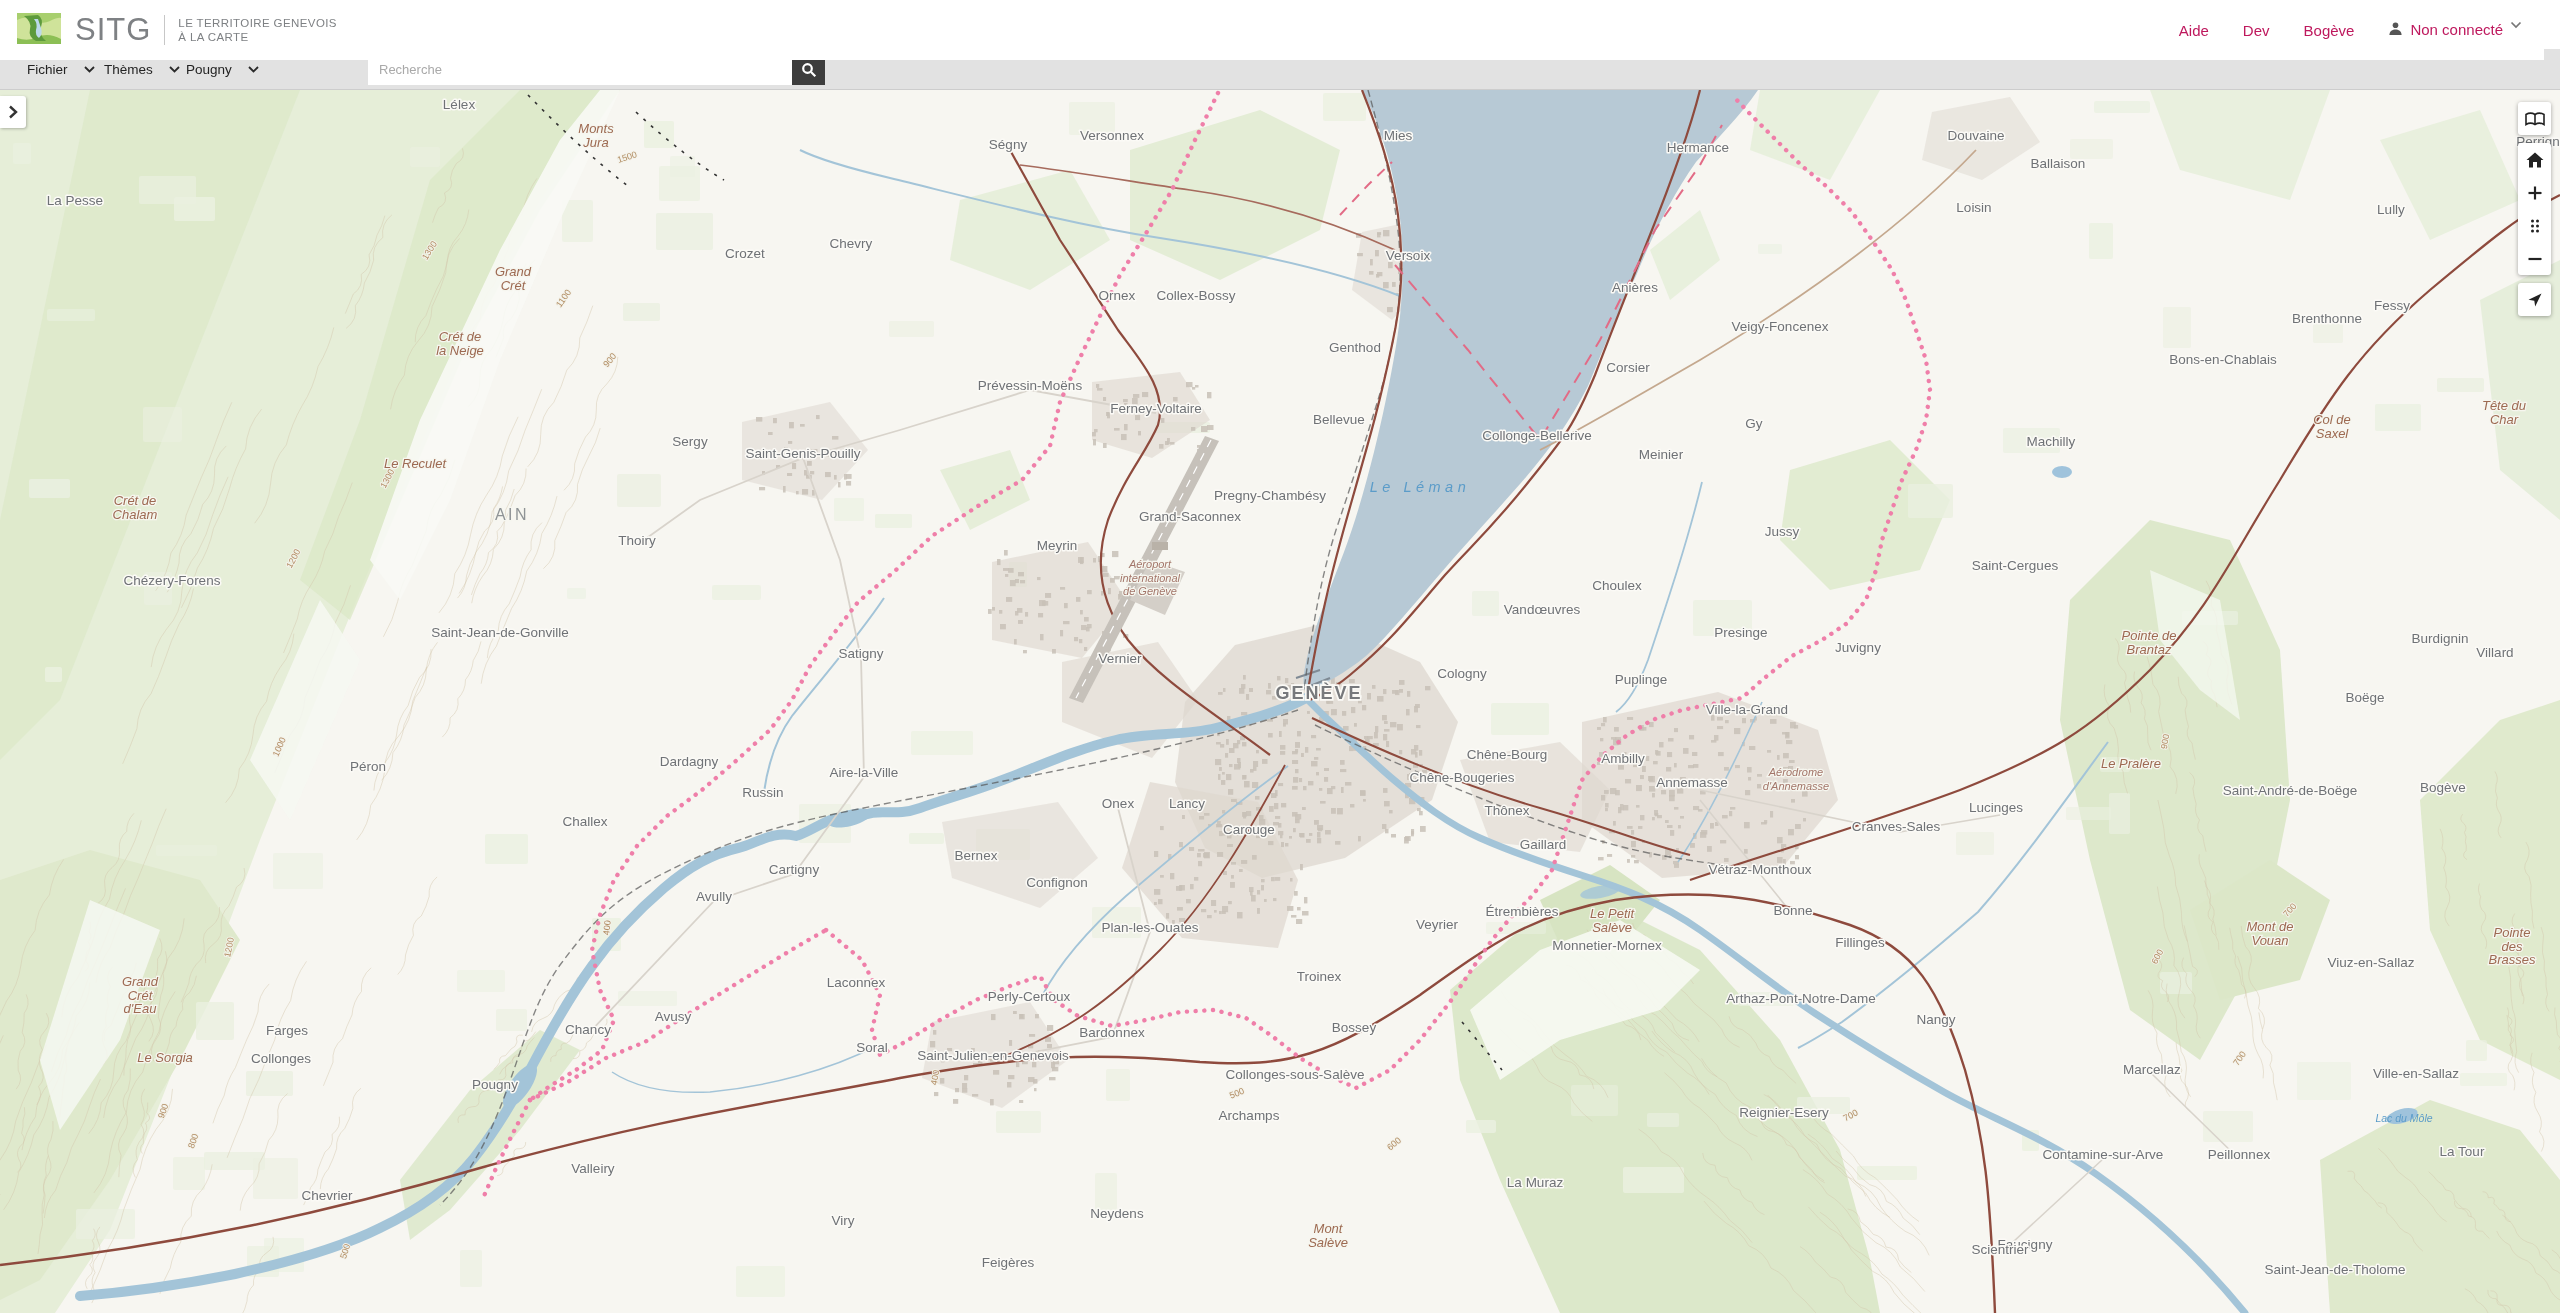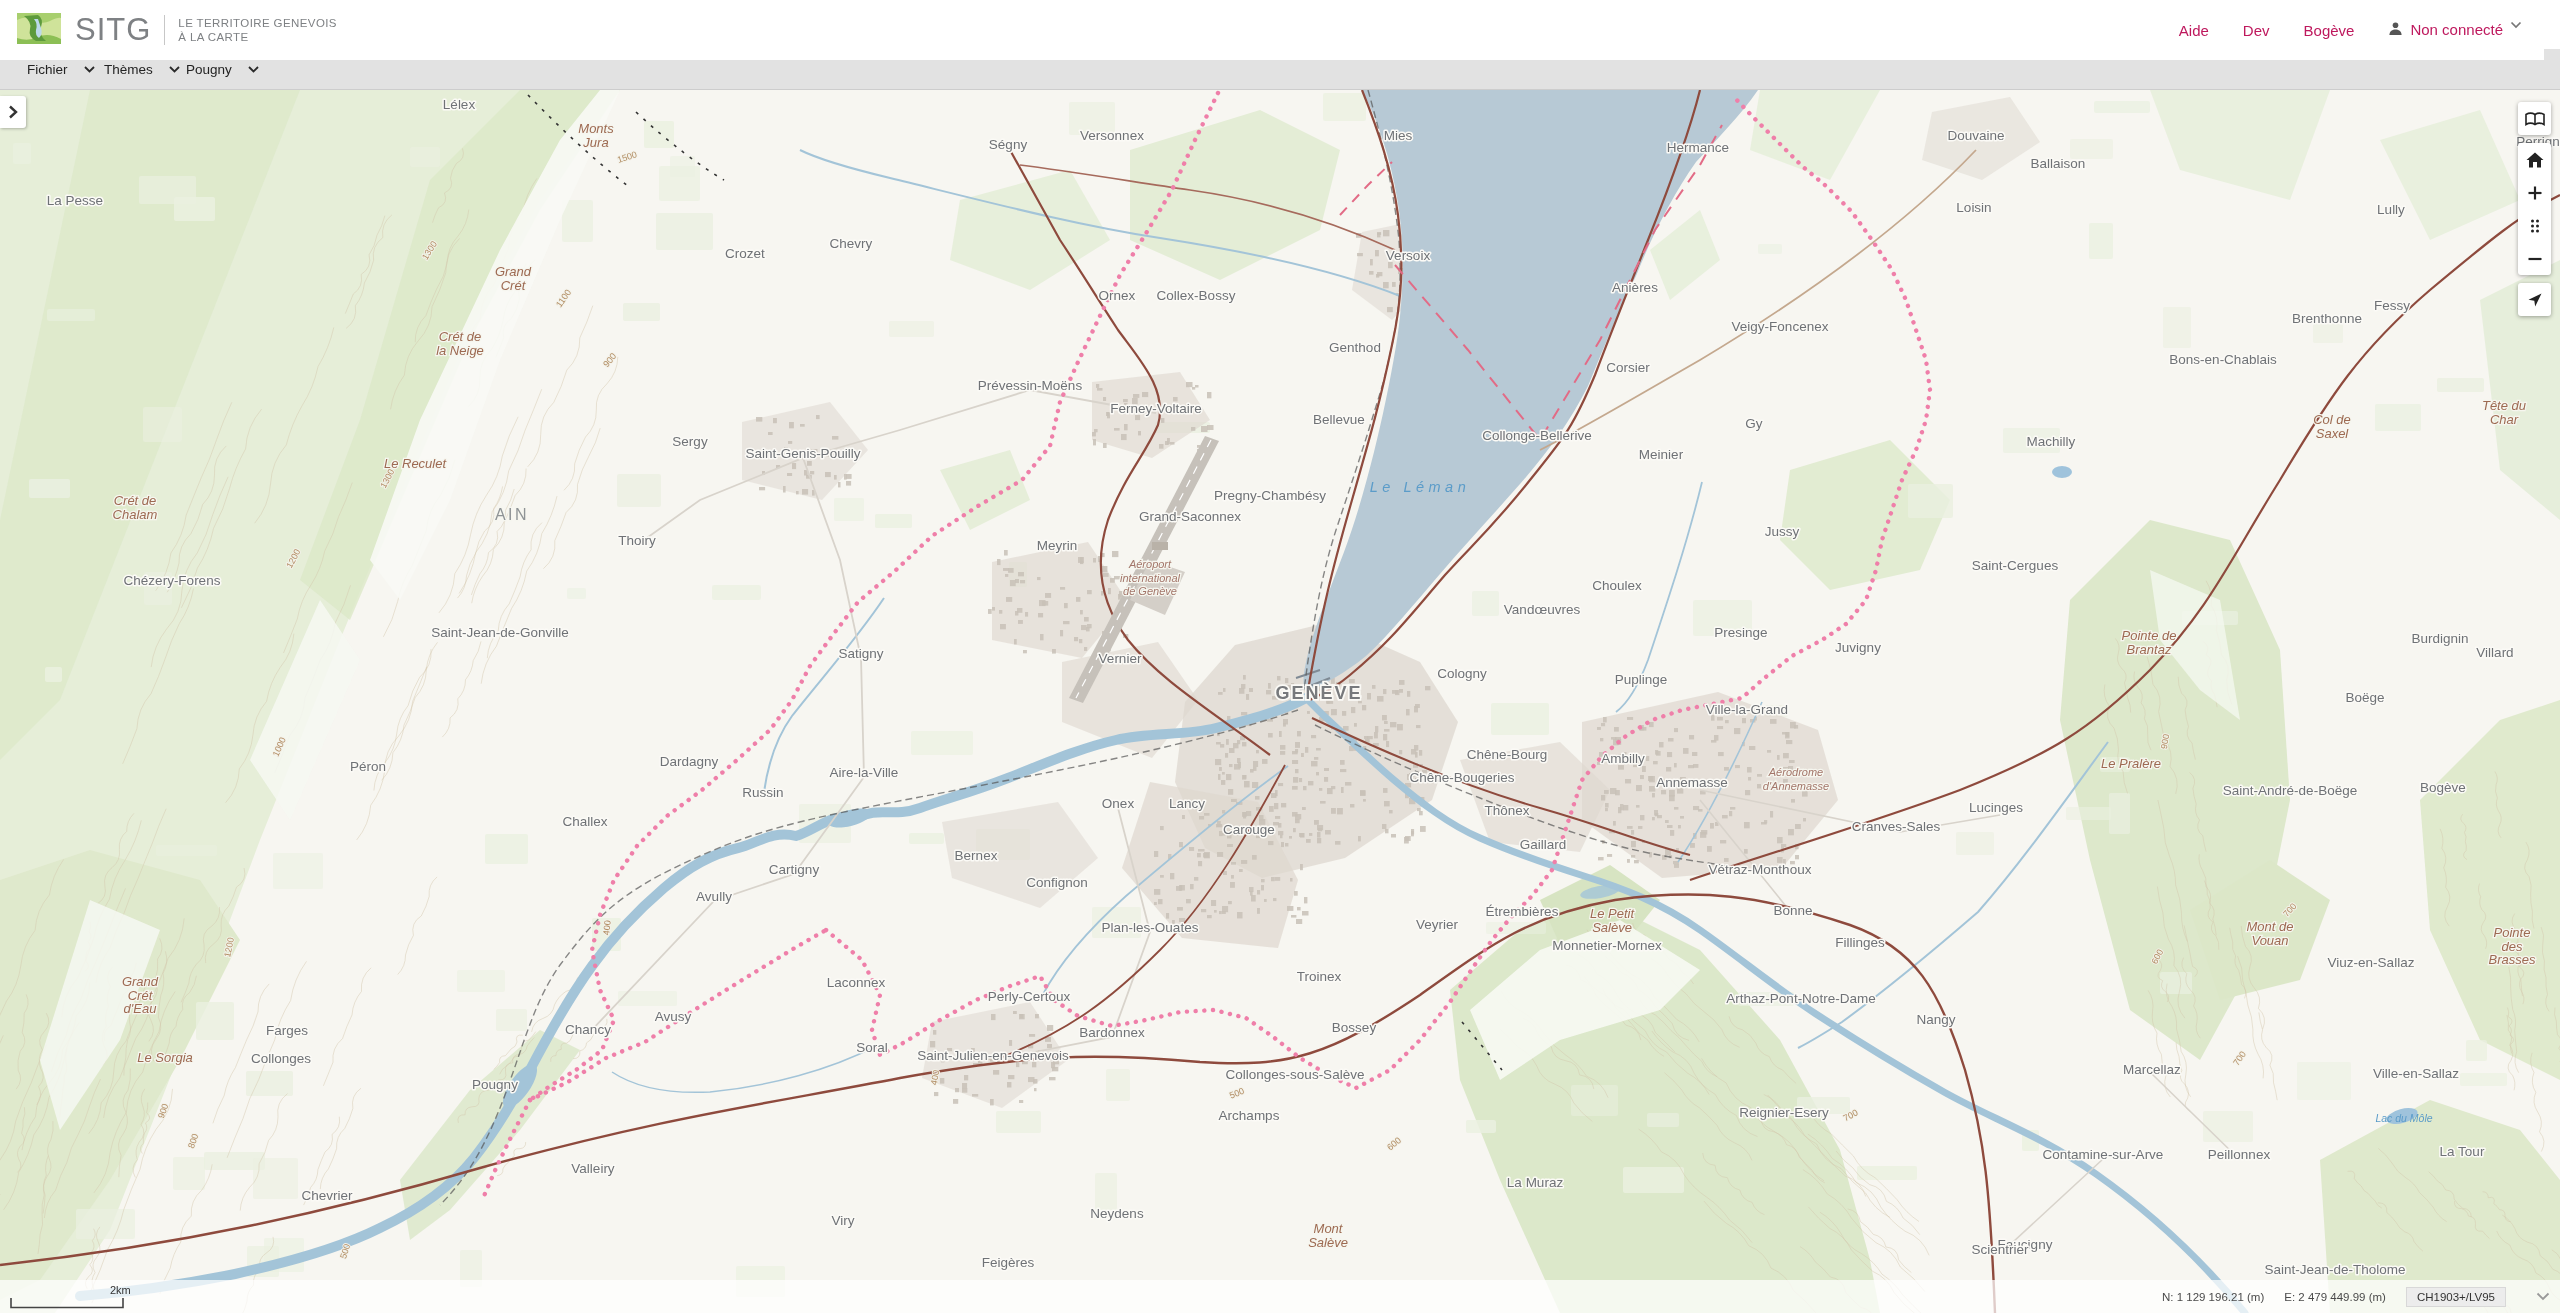--- a/index.html
+++ b/index.html
@@ -111,20 +111,31 @@
         </svg>
       </span>
   </div>
   <div class="menu-item mi-outils">
     <span>Pougny</span>
     <span style="display:flex">
         <svg width="11" height="7" viewBox="0 0 11 7" fill="none" stroke="#2a2a2a" stroke-width="1.8">
           <polyline points="1,1 5.5,5.5 10,1"></polyline>
         </svg>
       </span>
+  </div>
+  <div class="search-wrap">
+    <input class="search-input" type="text" placeholder="Recherche" style="">
+    <div class="search-btn">
+      <span style="display:flex">
+        <svg width="16" height="16" viewBox="0 0 16 16" fill="none" stroke="#fff" stroke-width="2.2">
+            <circle cx="6.5" cy="6.5" r="4.3"></circle>
+            <line x1="10" y1="10" x2="14.3" y2="14.3"></line>
+          </svg>
+      </span>
+    </div>
   </div>
 </div>
 
 <div class="map">
   <svg id="map-svg" viewBox="0 90 2560 1223" preserveAspectRatio="none">
 
     <g id="g-green">
       <path d="M0,90 L620,90 L540,200 L470,330 L410,470 L340,640 L260,840 L185,1040 L110,1230 L55,1313 L0,1313 Z" fill="var(--green)"></path>
       <path d="M90,90 L300,90 L170,420 L60,700 L0,760 L0,520 Z" fill="var(--green2)" opacity=".7"></path>
       <path d="M430,180 L520,90 L620,90 L540,210 L470,340 L410,480 L350,620 L300,580 L360,420 Z" fill="var(--green2)" opacity=".8"></path>
@@ -1356,35 +1367,13 @@
       <div class="ctrl-btn">
         <span style="display:flex">
           <svg width="16" height="16" viewBox="0 0 16 16">
               <path d="M14.5,1.5 L1.5,7.8 L7.3,8.7 L8.2,14.5 Z" fill="#222"></path>
             </svg>
         </span>
       </div>
     </div>
   </div>
 
-  <div class="bottom-strip">
-    <div class="scalebar">
-      <span class="scale-label">2km</span>
-      <span class="scale-line" style="display:flex">
-        <svg width="114" height="11" viewBox="0 0 114 11" fill="none" stroke="#444" stroke-width="1.6">
-            <path d="M1,0 L1,9.5 L113,9.5 L113,0"></path>
-          </svg>
-      </span>
-    </div>
-    <div class="coords">
-      <span>N: 1 129 196.21 (m)</span>
-      <span>E: 2 479 449.99 (m)</span>
-      <span class="crs-select">
-        <span>CH1903+/LV95</span>
-      </span>
-      <span class="crs-chevron">
-        <svg width="14" height="9" viewBox="0 0 14 9" fill="none" stroke="#999" stroke-width="1.8">
-            <polyline points="1.5,1.5 7,7 12.5,1.5"></polyline>
-          </svg>
-      </span>
-    </div>
-  </div>
 </div>
 
 </body></html>

